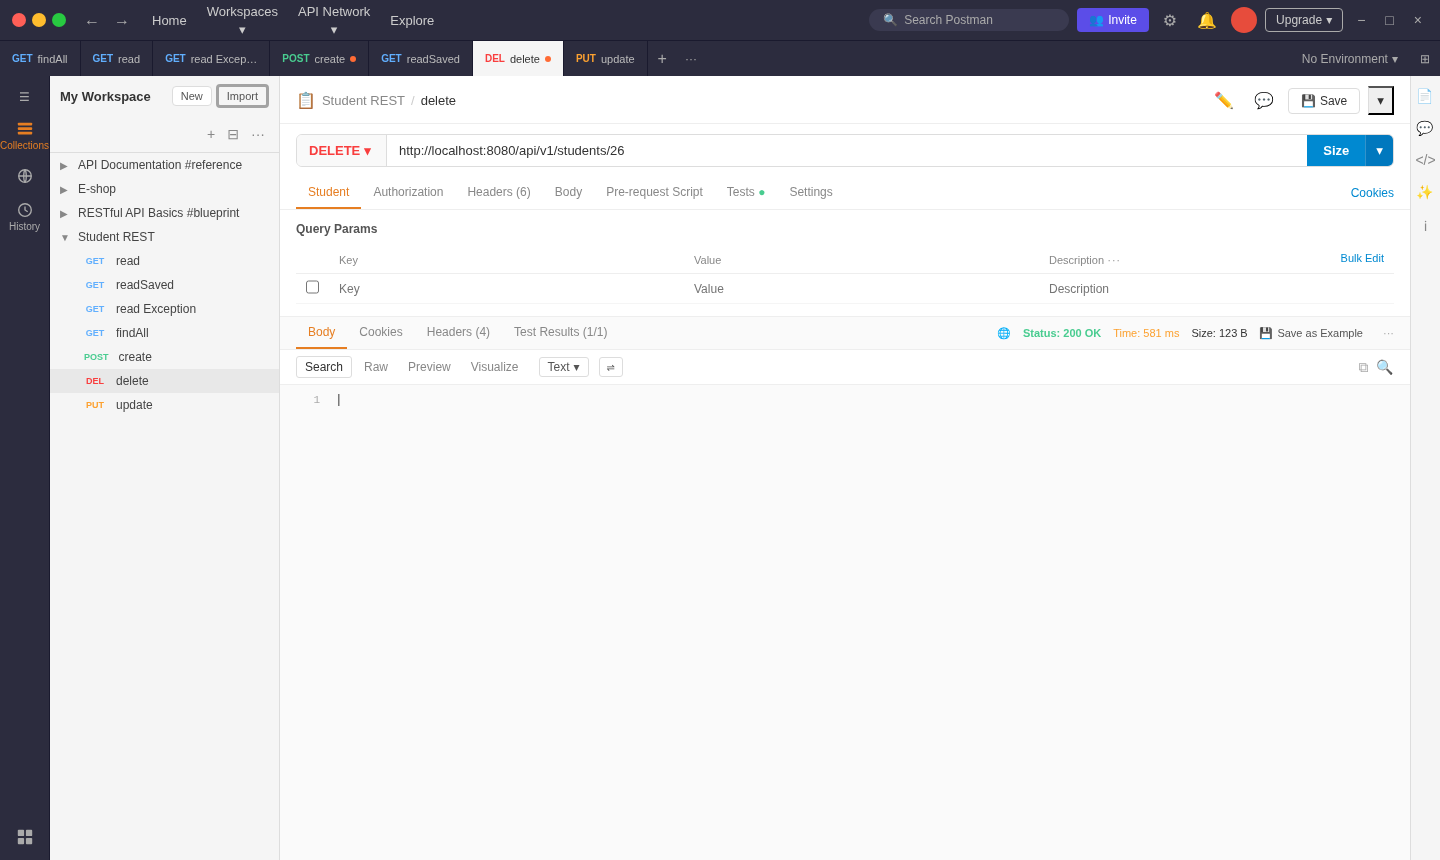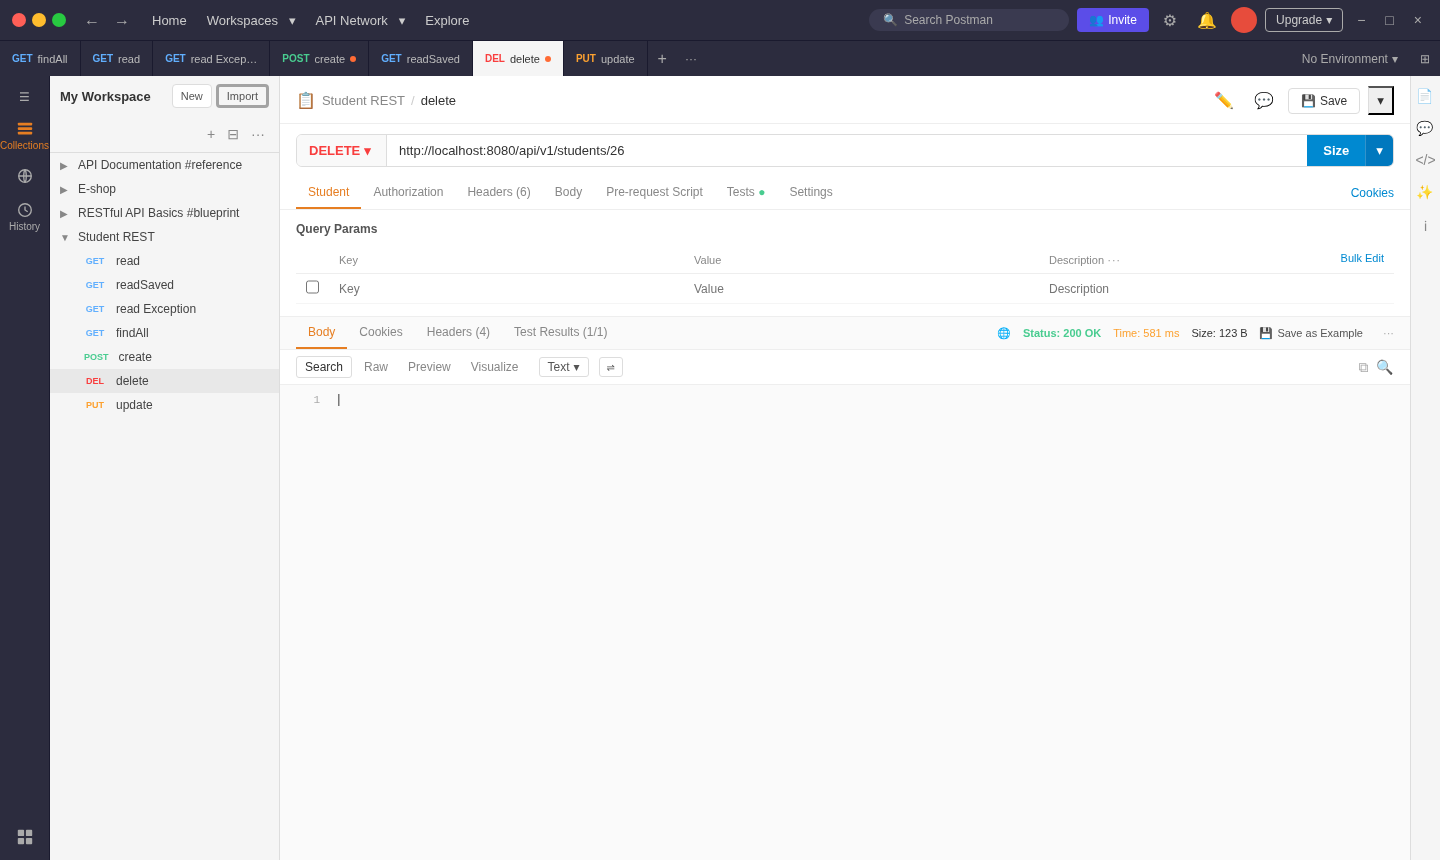--- a/index.html
+++ b/index.html
@@ -6,21 +6,21 @@
     body { font-family: -apple-system, BlinkMacSystemFont, 'Segoe UI', sans-serif; font-size: 12px; background: #1a1a2e; color: #333; overflow: hidden; }
 
     
     .titlebar { display: flex; align-items: center; height: 40px; background: #2c2c3e; padding: 0 12px; gap: 8px; }
     .titlebar-icons { display: flex; gap: 6px; margin-right: 4px; }
     .titlebar-icon { width: 14px; height: 14px; border-radius: 50%; cursor: pointer; }
     .nav-btn { background: none; border: none; color: #aaa; cursor: pointer; font-size: 16px; padding: 2px 6px; }
     .titlebar-nav { display: flex; gap: 2px; }
     .nav-links { display: flex; align-items: center; gap: 4px; flex: 1; }
     .nav-link { background: none; border: none; color: #ccc; font-size: 13px; cursor: pointer; padding: 4px 8px; border-radius: 4px; }
-    .nav-link-dropdown { display: flex; align-items: center; gap: 11px; }
+    .nav-link-dropdown { display: flex; align-items: center; gap: 3px; flex-direction: column; }
     .search-bar { display: flex; align-items: center; background: #3a3a50; border-radius: 20px; padding: 4px 14px; gap: 6px; color: #aaa; font-size: 12px; width: 200px; cursor: pointer; }
     .titlebar-right { display: flex; align-items: center; gap: 8px; }
     .invite-btn { background: #5b4de8; color: white; border: none; border-radius: 4px; padding: 5px 12px; font-size: 12px; cursor: pointer; display: flex; align-items: center; gap: 4px; }
     .upgrade-btn { background: none; border: 1px solid #aaa; color: #ccc; border-radius: 4px; padding: 4px 10px; font-size: 12px; cursor: pointer; display: flex; align-items: center; gap: 4px; }
     .window-ctrl { background: none; border: none; color: #aaa; font-size: 14px; cursor: pointer; padding: 2px 6px; }
 
     
     .tabsbar { display: flex; align-items: center; height: 36px; background: #2c2c3e; border-top: 1px solid #1a1a2e; overflow-x: auto; }
     .tab { display: flex; align-items: center; gap: 5px; padding: 0 12px; height: 100%; border-right: 1px solid #1a1a2e; font-size: 11px; color: #bbb; cursor: pointer; white-space: nowrap; flex-shrink: 0; }
     .tab.active { background: #f5f5f5; color: #333; }
@@ -47,21 +47,21 @@
     .sidebar-icon-bottom { margin-top: auto; margin-bottom: 8px; }
 
     
     .collections-panel { width: 230px; background: #f5f5f5; border-right: 1px solid #ddd; display: flex; flex-direction: column; flex-shrink: 0; }
     .panel-header { display: flex; align-items: center; justify-content: space-between; padding: 8px 10px; border-bottom: 1px solid #ddd; }
     .panel-title { font-size: 12px; font-weight: 600; color: #555; }
     .panel-actions { display: flex; gap: 4px; }
     .panel-action-btn { background: none; border: none; color: #888; cursor: pointer; font-size: 14px; padding: 2px 4px; }
     .workspace-header { display: flex; align-items: center; justify-content: space-between; padding: 8px 10px; }
     .workspace-title { font-size: 13px; font-weight: 700; color: #333; }
-    .workspace-btns { display: flex; gap: 4px; }
+    .workspace-btns { display: flex; gap: 4px; align-items: center; }
     .workspace-btn { font-size: 11px; padding: 3px 8px; border-radius: 4px; cursor: pointer; border: 1px solid #ddd; background: white; color: #555; }
     .workspace-btn.primary { background: none; border: 3px solid #a3a3a3; }
     .tree-item { display: flex; align-items: center; padding: 5px 10px; cursor: pointer; font-size: 12px; color: #444; }
     .tree-item.active { background: #e8e8e8; }
     .tree-chevron { width: 14px; margin-right: 4px; color: #888; font-size: 10px; }
     .method-badge { font-size: 9px; font-weight: 700; padding: 1px 4px; border-radius: 2px; margin-right: 6px; min-width: 30px; text-align: center; }
     .method-get { color: #61affe; }
     .method-post { color: #49cc90; }
     .method-del { color: #f93e3e; }
     .method-put { color: #fca130; }

